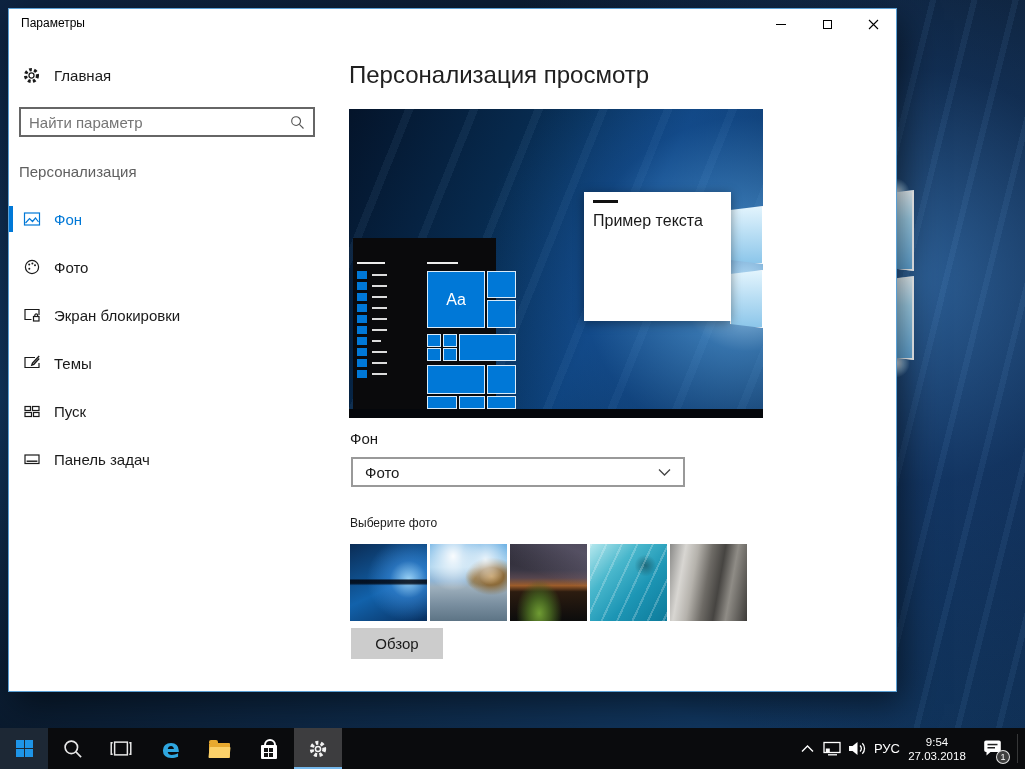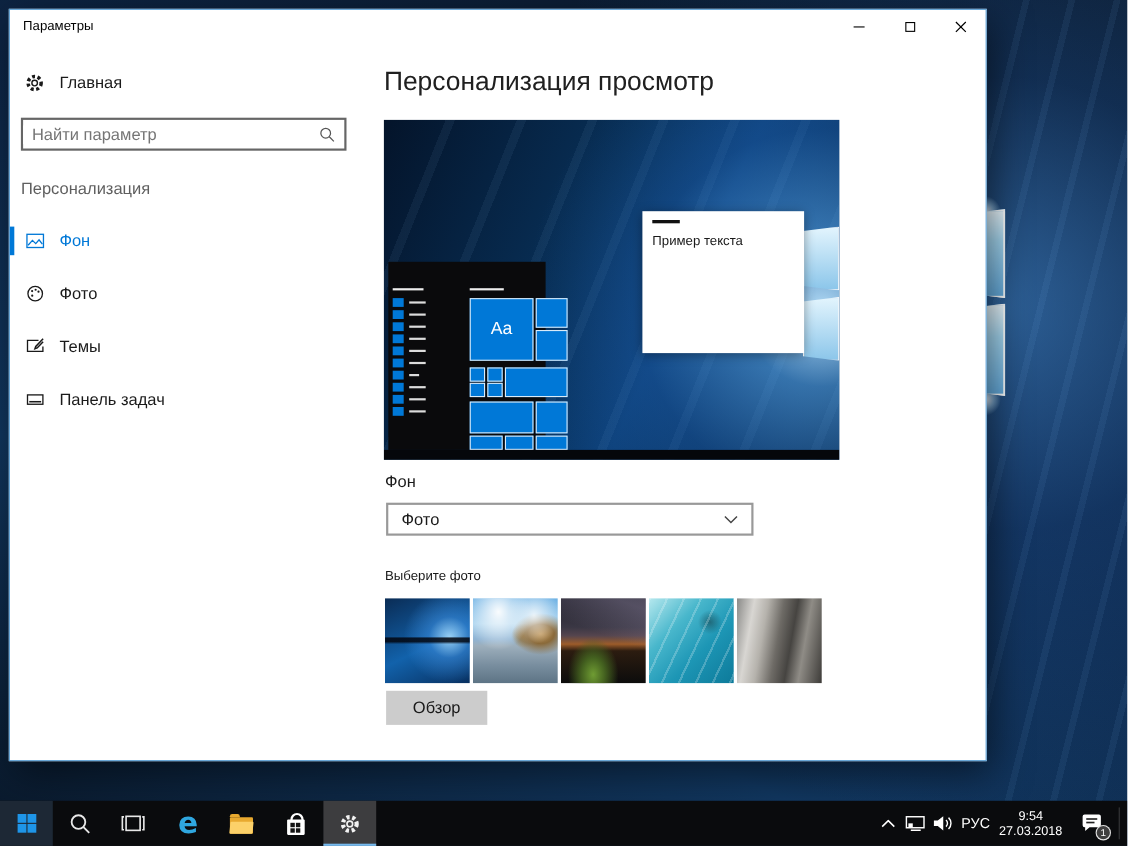--- a/index.html
+++ b/index.html
@@ -95,21 +95,21 @@
   .t-w1 { left:32px; top:63px; width:57px; height:27px; }
   .t-w2 { left:0;  top:94px; width:58px; height:29px; }
   .t-w3 { left:60px; top:94px; width:29px; height:29px; }
   .t-b1 { left:0;  top:125px; width:30px; height:13px; }
   .t-b2 { left:32px; top:125px; width:26px; height:13px; }
   .t-b3 { left:60px; top:125px; width:29px; height:13px; }
 
   .sample-win { position:absolute; left:235px; top:83px; width:147px; height:129px; background:#fff;
     box-shadow:0 2px 10px rgba(0,0,0,.4); }
   .sw-dash { position:absolute; left:9px; top:8px; width:25px; height:3px; background:#111; }
-  .sw-text { position:absolute; left:9px; top:20px; font-size:12px; color:#1a1a1a; }
+  .sw-text { position:absolute; left:9px; top:20px; font-size:16px; color:#1a1a1a; }
   .p-taskbar { position:absolute; left:0; bottom:0; width:100%; height:9px; background:#05070b; }
 
   .bg-label { position:absolute; left:341px; top:421px; font-size:15px; color:#1a1a1a; }
   .dd { position:absolute; left:342px; top:448px; width:334px; height:30px; border:2px solid #999;
     background:#fff; display:flex; align-items:center; padding:0 12px; cursor:default; }
   .dd span { flex:1; font-size:15px; color:#1a1a1a; }
   .choose-label { position:absolute; left:341px; top:507px; font-size:12px; color:#1a1a1a; }
 
   .thumbs { position:absolute; left:341px; top:535px; display:flex; gap:3px; }
   .thumb { width:77px; height:77px; }
@@ -235,25 +235,46 @@
               <circle cx="12" cy="7.2" r="1" fill="currentColor"></circle>
               <circle cx="6.3" cy="10.8" r="1" fill="currentColor"></circle>
               <circle cx="12.2" cy="11.4" r="2" fill="#fff"></circle>
             </svg>
         </span>
         <span>Фото</span>
       </div>
       <div class="nav-item">
         <span class="ic">
           <svg width="18" height="18" viewBox="0 0 18 18" fill="none" stroke="currentColor" stroke-width="1.2">
+              <path d="M16 9 V3.5 H2 V13.5 H8.5"></path>
+              <rect x="10.5" y="10.5" width="5.5" height="4.5"></rect>
+              <path d="M11.8 10.5 V9.3 a1.4 1.4 0 0 1 2.8 0 V10.5"></path>
+            </svg>
+        </span>
+        <span>Экран блокировки</span>
+      </div>
+      <div class="nav-item">
+        <span class="ic">
+          <svg width="18" height="18" viewBox="0 0 18 18" fill="none" stroke="currentColor" stroke-width="1.2">
               <path d="M12 3.5 H2 V13.5 H16 V9"></path>
               <path d="M16.2 2 L9.5 9 L8.8 11 L10.8 10.3 L16.2 4.6" stroke-width="1.4"></path>
             </svg>
         </span>
         <span>Темы</span>
+      </div>
+      <div class="nav-item">
+        <span class="ic">
+          <svg width="18" height="18" viewBox="0 0 18 18" fill="none" stroke="currentColor" stroke-width="1.2">
+              <rect x="2" y="4.5" width="5.5" height="4"></rect>
+              <rect x="9.5" y="4.5" width="6.5" height="4"></rect>
+              <rect x="2" y="10.5" width="6.5" height="4"></rect>
+              <rect x="10.5" y="10.5" width="5.5" height="4"></rect>
+            </svg>
+        </span>
+        <span>Пуск</span>
       </div>
       <div class="nav-item">
         <span class="ic">
           <svg width="18" height="18" viewBox="0 0 18 18" fill="none" stroke="currentColor" stroke-width="1.2">
               <rect x="2" y="5" width="14" height="8.5"></rect>
               <rect x="3.6" y="10.5" width="10.8" height="1.4" fill="currentColor" stroke="none"></rect>
             </svg>
         </span>
         <span>Панель задач</span>
       </div>

